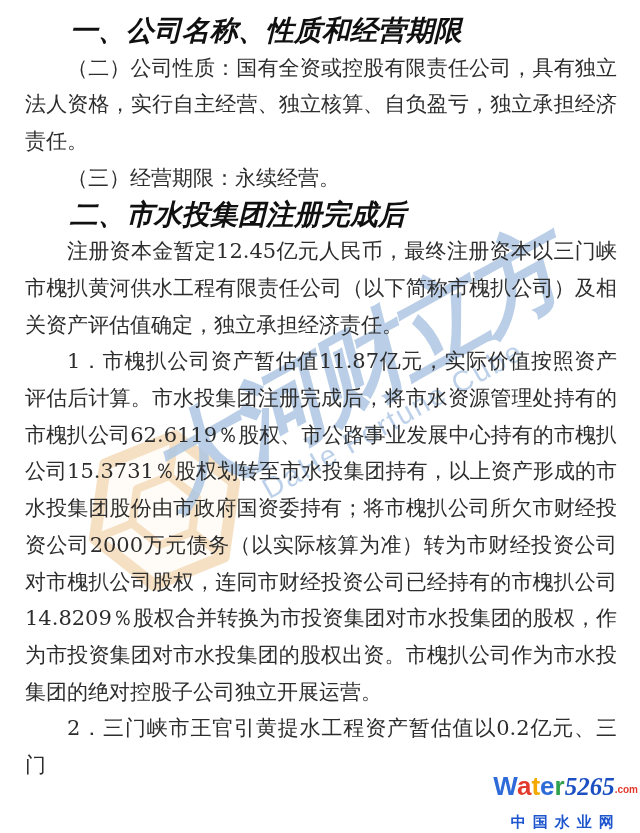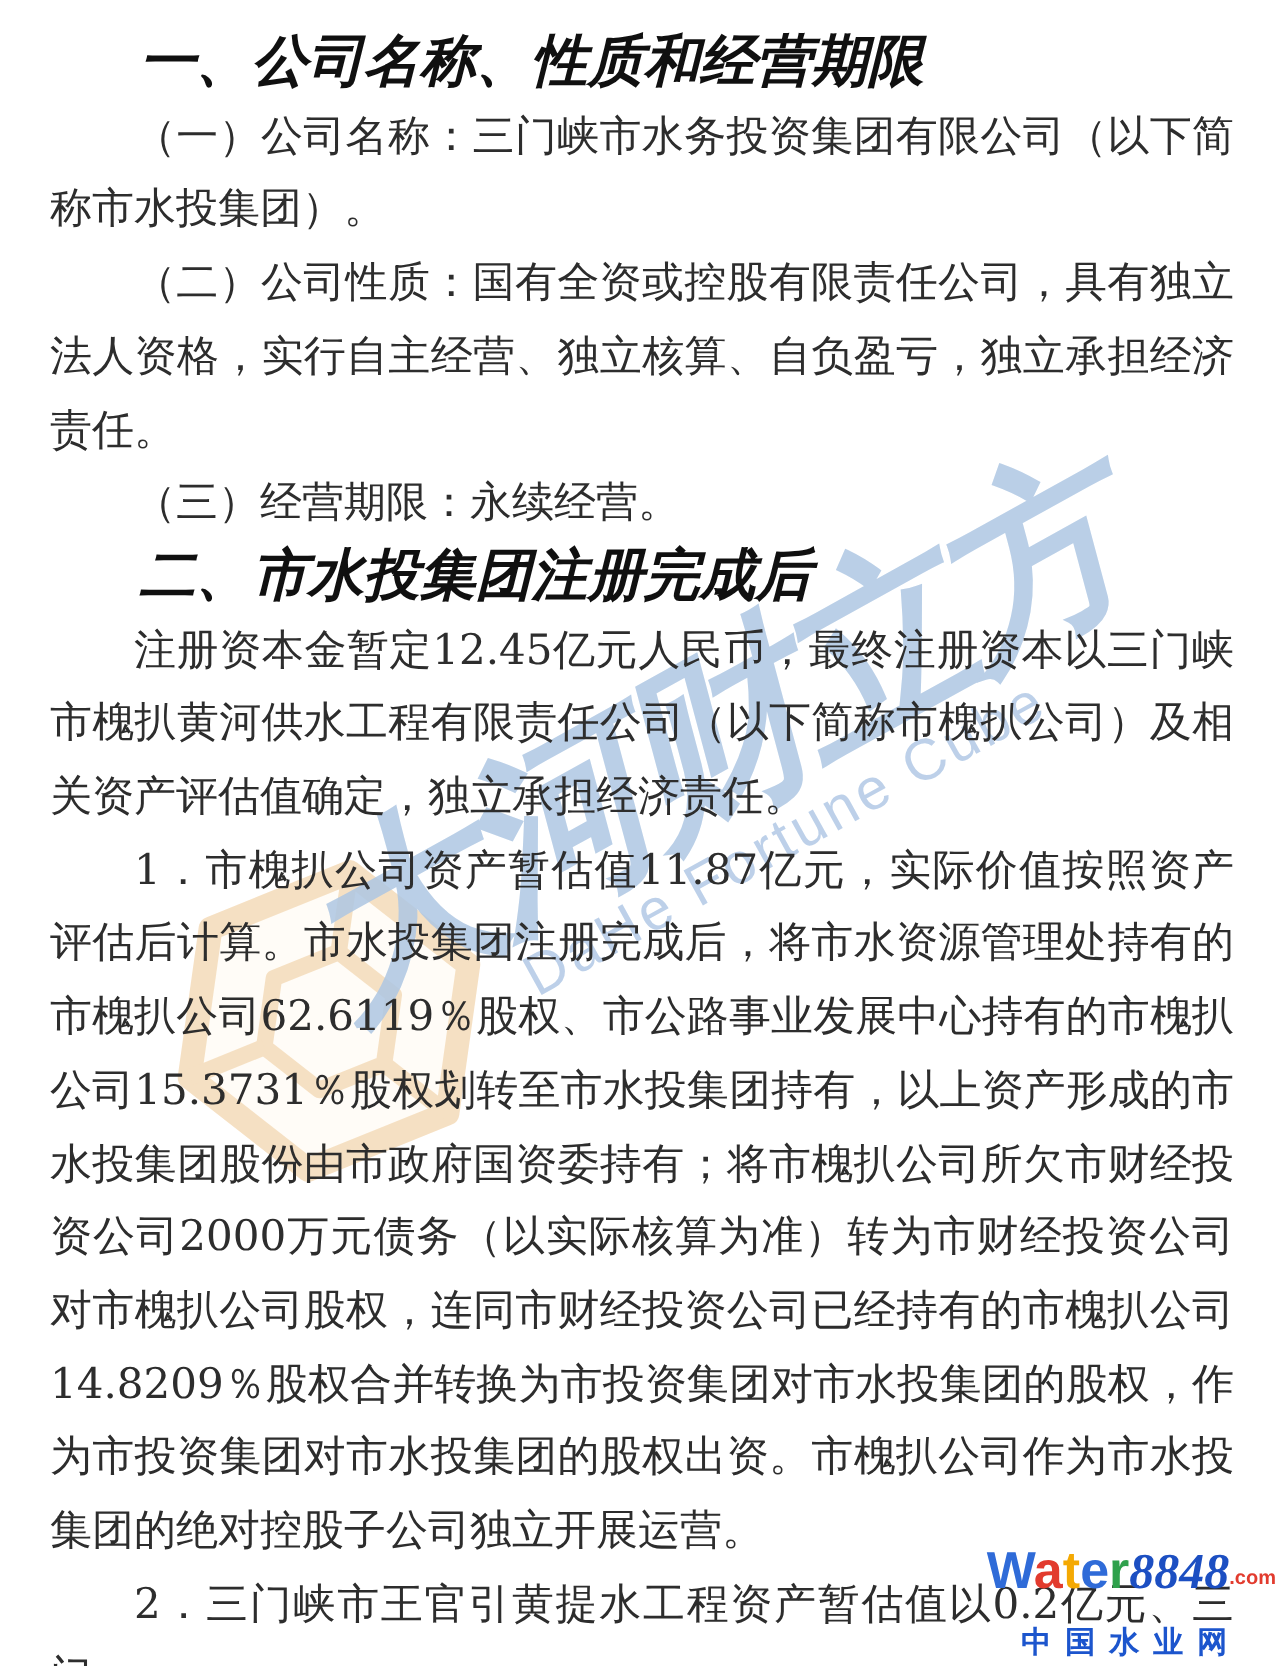--- a/index.html
+++ b/index.html
@@ -124,29 +124,28 @@
         <line x1="161" y1="131" x2="123" y2="109" stroke-width="9"></line>
         <line x1="19" y1="131" x2="57" y2="109" stroke-width="9"></line>
       </g>
     </svg>
     <div class="wm-cn" style="color: rgb(174, 199, 227);">大河财立方</div>
     <div class="wm-en" style="color: rgb(182, 204, 231);">DaHe Fortune Cube</div>
   </div>
 
   <div class="content" style="color: rgb(45, 45, 45);">
     <p class="heading" style="color: rgb(16, 16, 16);">一、公司名称、性质和经营期限</p>
-    <p class="para">（一）公司名称：三门峡市水务投资集团有限公司（以下简称市水投集团）。</p>
     <p class="para">（二）公司性质：国有全资或控股有限责任公司，具有独立法人资格，实行自主经营、独立核算、自负盈亏，独立承担经济责任。</p>
     <p class="para">（三）经营期限：永续经营。</p>
     <p class="heading" style="color: rgb(16, 16, 16);">二、市水投集团注册完成后</p>
     <p class="para">注册资本金暂定12.45亿元人民币，最终注册资本以三门峡市槐扒黄河供水工程有限责任公司（以下简称市槐扒公司）及相关资产评估值确定，独立承担经济责任。</p>
     <p class="para">1．市槐扒公司资产暂估值11.87亿元，实际价值按照资产评估后计算。市水投集团注册完成后，将市水资源管理处持有的市槐扒公司62.6119％股权、市公路事业发展中心持有的市槐扒公司15.3731％股权划转至市水投集团持有，以上资产形成的市水投集团股份由市政府国资委持有；将市槐扒公司所欠市财经投资公司2000万元债务（以实际核算为准）转为市财经投资公司对市槐扒公司股权，连同市财经投资公司已经持有的市槐扒公司14.8209％股权合并转换为市投资集团对市水投集团的股权，作为市投资集团对市水投集团的股权出资。市槐扒公司作为市水投集团的绝对控股子公司独立开展运营。</p>
     <p class="para">2．三门峡市王官引黄提水工程资产暂估值以0.2亿元、三门</p>
   </div>
 
   <div class="site-logo">
     <div class="brand-row">
-      <span style="color: rgb(47, 107, 216);">W</span><span style="color: rgb(226, 59, 46);">a</span><span style="color: rgb(244, 169, 3);">t</span><span style="color: rgb(47, 107, 216);">e</span><span style="color: rgb(47, 161, 76);">r</span><span class="brand-number" style="color: rgb(28, 79, 194);">8848</span><span class="brand-tld" style="color: rgb(226, 59, 46);">.com</span>
+      <span style="color: rgb(47, 107, 216);">W</span><span style="color: rgb(226, 59, 46);">a</span><span style="color: rgb(244, 169, 3);">t</span><span style="color: rgb(47, 107, 216);">e</span><span style="color: rgb(47, 161, 76);">r</span><span class="brand-number" style="color: rgb(28, 79, 194);">5265</span><span class="brand-tld" style="color: rgb(226, 59, 46);">.com</span>
     </div>
     <div class="tagline-row" style="color: rgb(28, 85, 205);">中国水业网</div>
   </div>
 
 </div>
 
 </body></html>

